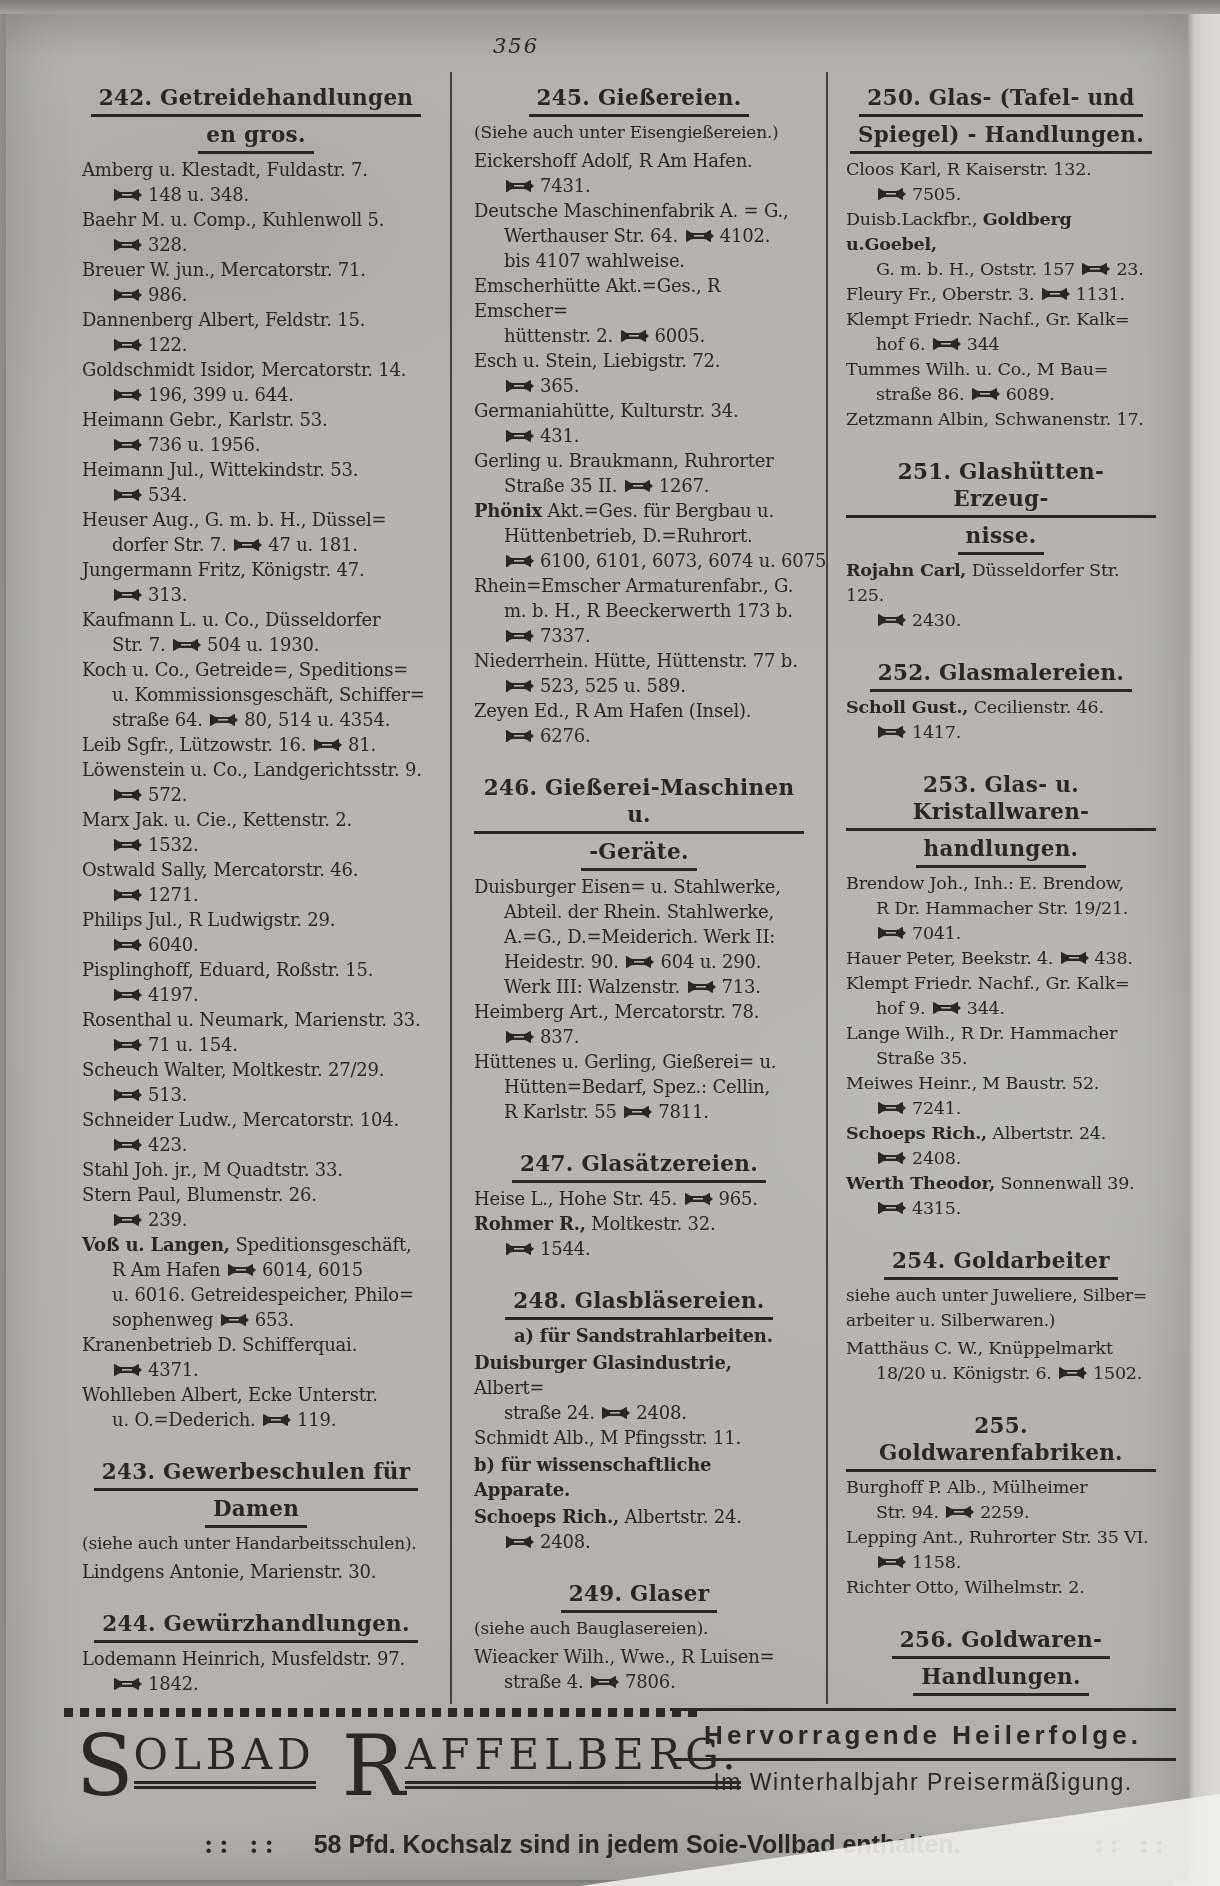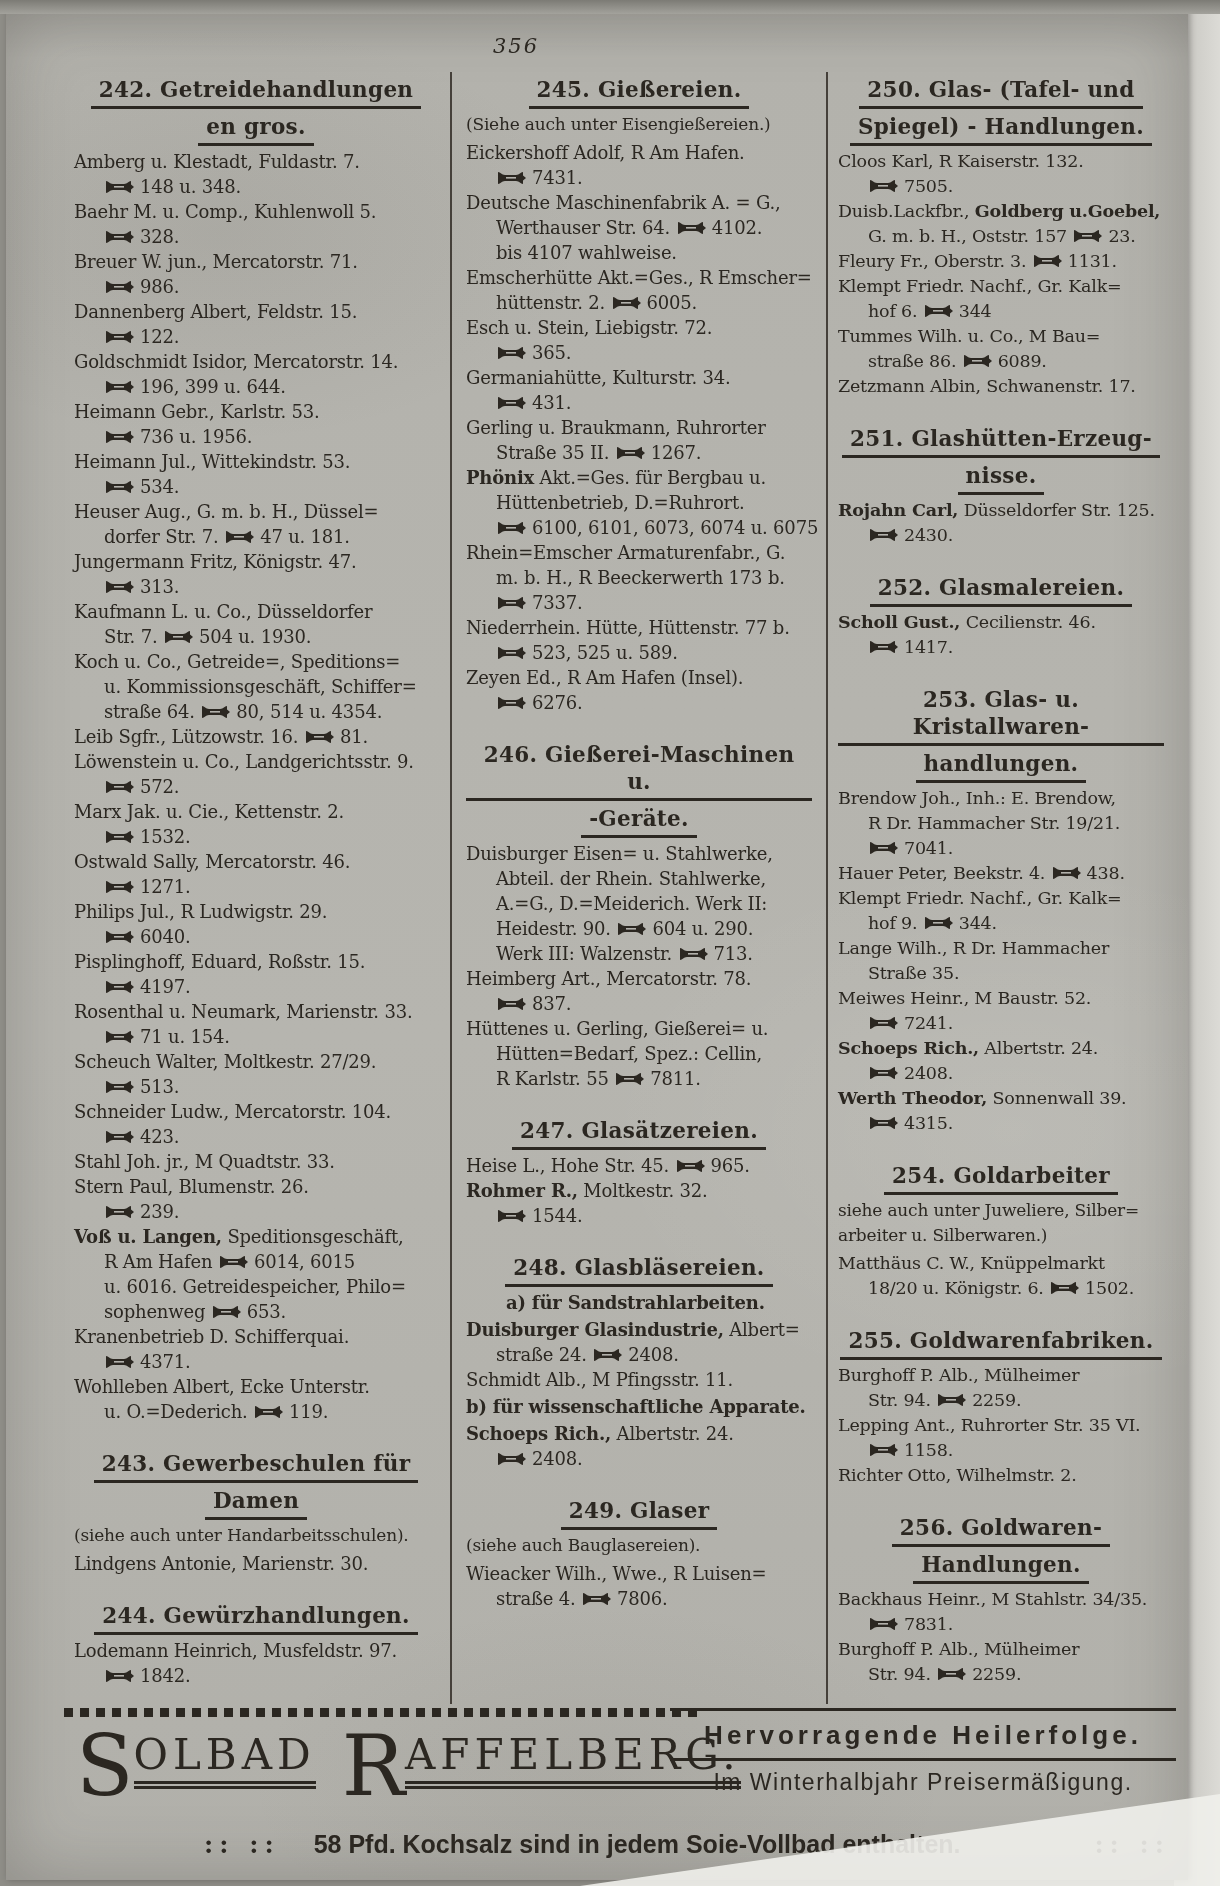--- a/index.html
+++ b/index.html
@@ -25,21 +25,21 @@
 
   .pagenum{position:absolute;top:26px;left:0;width:1020px;text-align:center;
     font-style:italic;font-size:21px;letter-spacing:2px;}
 
   .cols{position:absolute;left:58px;top:64px;width:1112px;height:1632px;
     display:grid;grid-template-columns:386px 378px 348px;overflow:hidden;}
   .col{padding:0 8px 0 6px;font-size:18px;line-height:25px;letter-spacing:-.2px;}
   .col.mid{border-left:2px solid #45403a;border-right:2px solid #45403a;padding:0 10px;}
   .col.last{font-size:17.5px;}
 
-  .sec{margin:4px;}
+  .sec{margin:12px;}
   .sec + .sec{margin-top:26px;}
   .shead{text-align:center;margin:4px 0 3px;}
   .hline{display:inline-block;font-weight:bold;font-size:21.5px;line-height:27px;
     border-bottom:3px solid #2b2721;padding:0 8px 3px;letter-spacing:.3px;}
   .note{margin:3px 0;font-size:17px;}
   .entry{margin:0;}
   .ln{display:block;}
   .cont{padding-left:30px;}
   .subhead{margin:2px 0;font-weight:bold;}
   .subhead.ind{padding-left:40px;}

